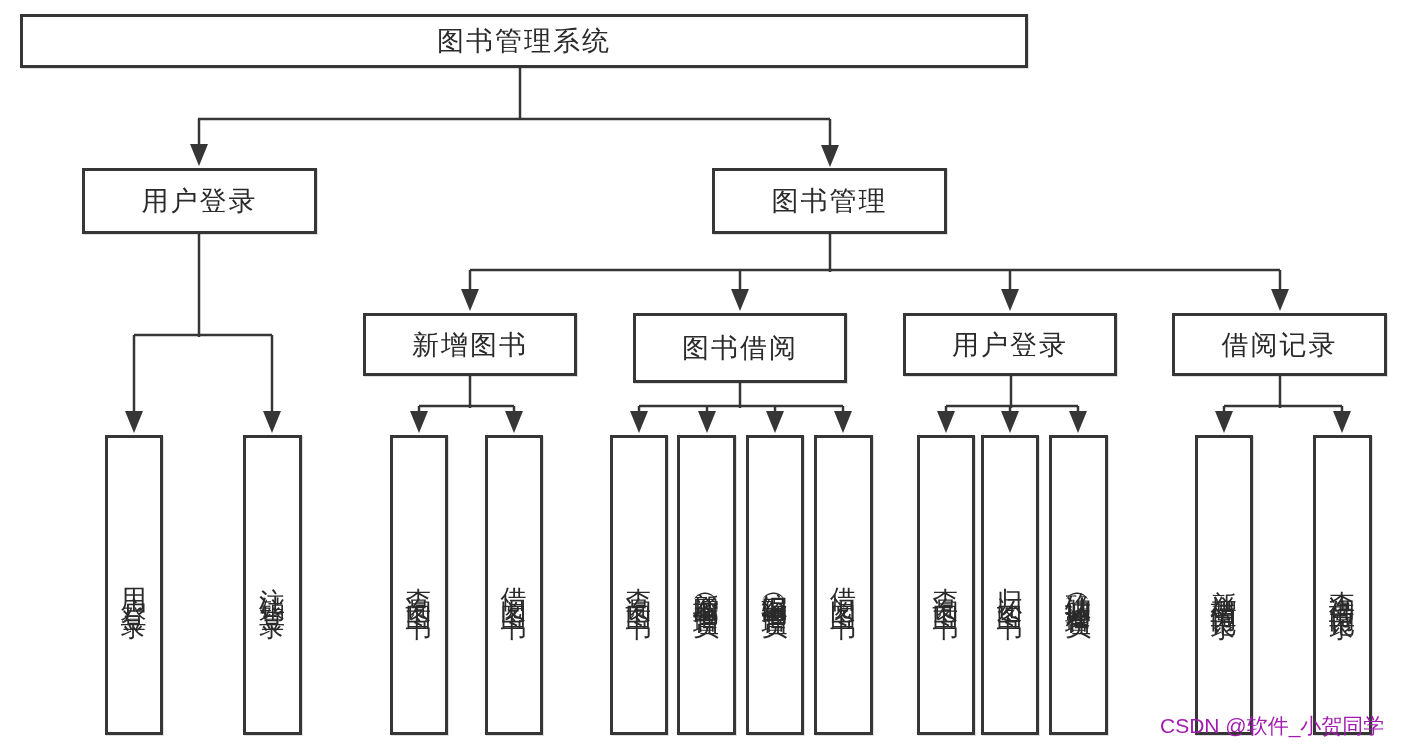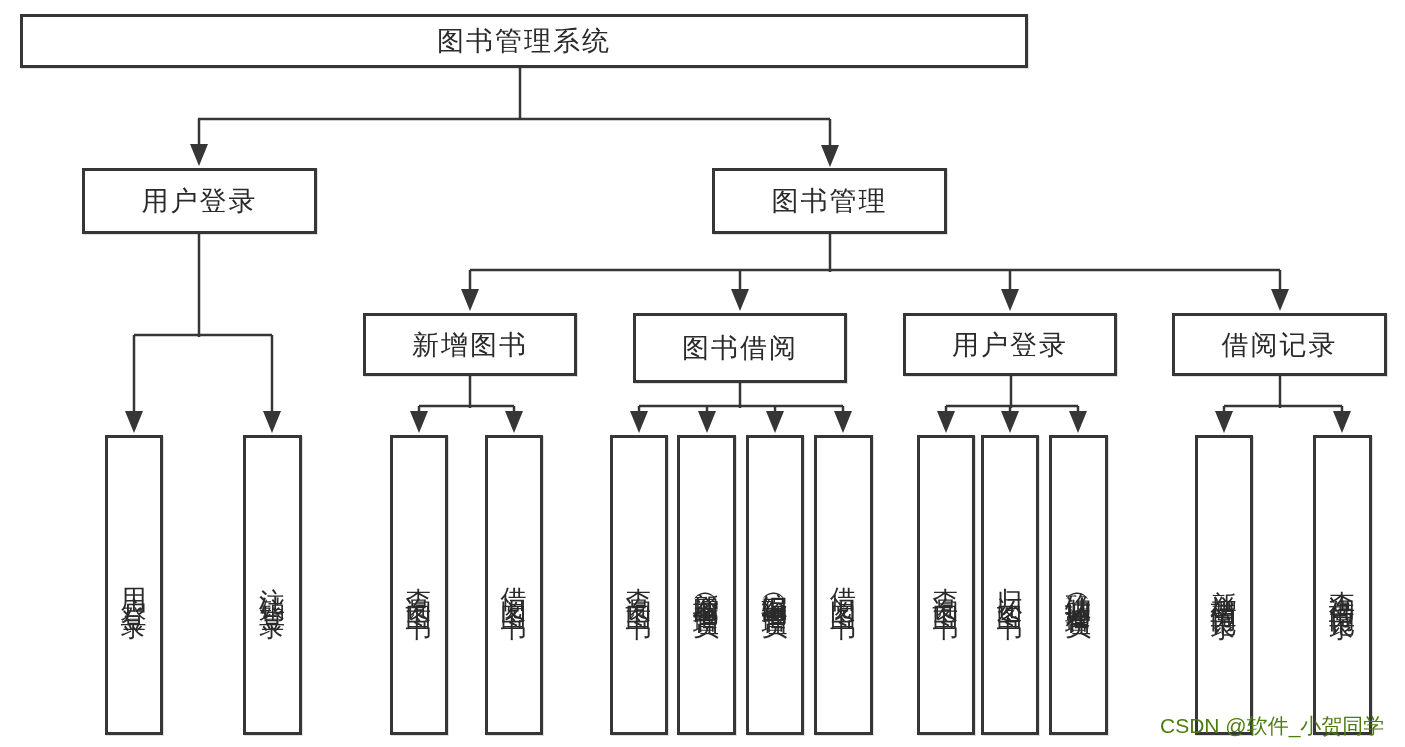--- a/index.html
+++ b/index.html
@@ -41,21 +41,21 @@
     line-height: 1;
   }
   .ls-lg { letter-spacing: 9px; }
   .ls-md { letter-spacing: 5px; }
   .ls-sm { letter-spacing: 3px; }
   .watermark {
     position: absolute;
     left: 1160px;
     top: 712px;
     font-size: 21px;
-    color: #4d7c0f;
+    color: #a21caf;
     white-space: nowrap;
     z-index: 5;
   }
 </style>
 </head>
 <body>
 
 <div class="stage">
 
   <svg class="connectors" viewBox="0 0 1405 747" xmlns="http://www.w3.org/2000/svg">

